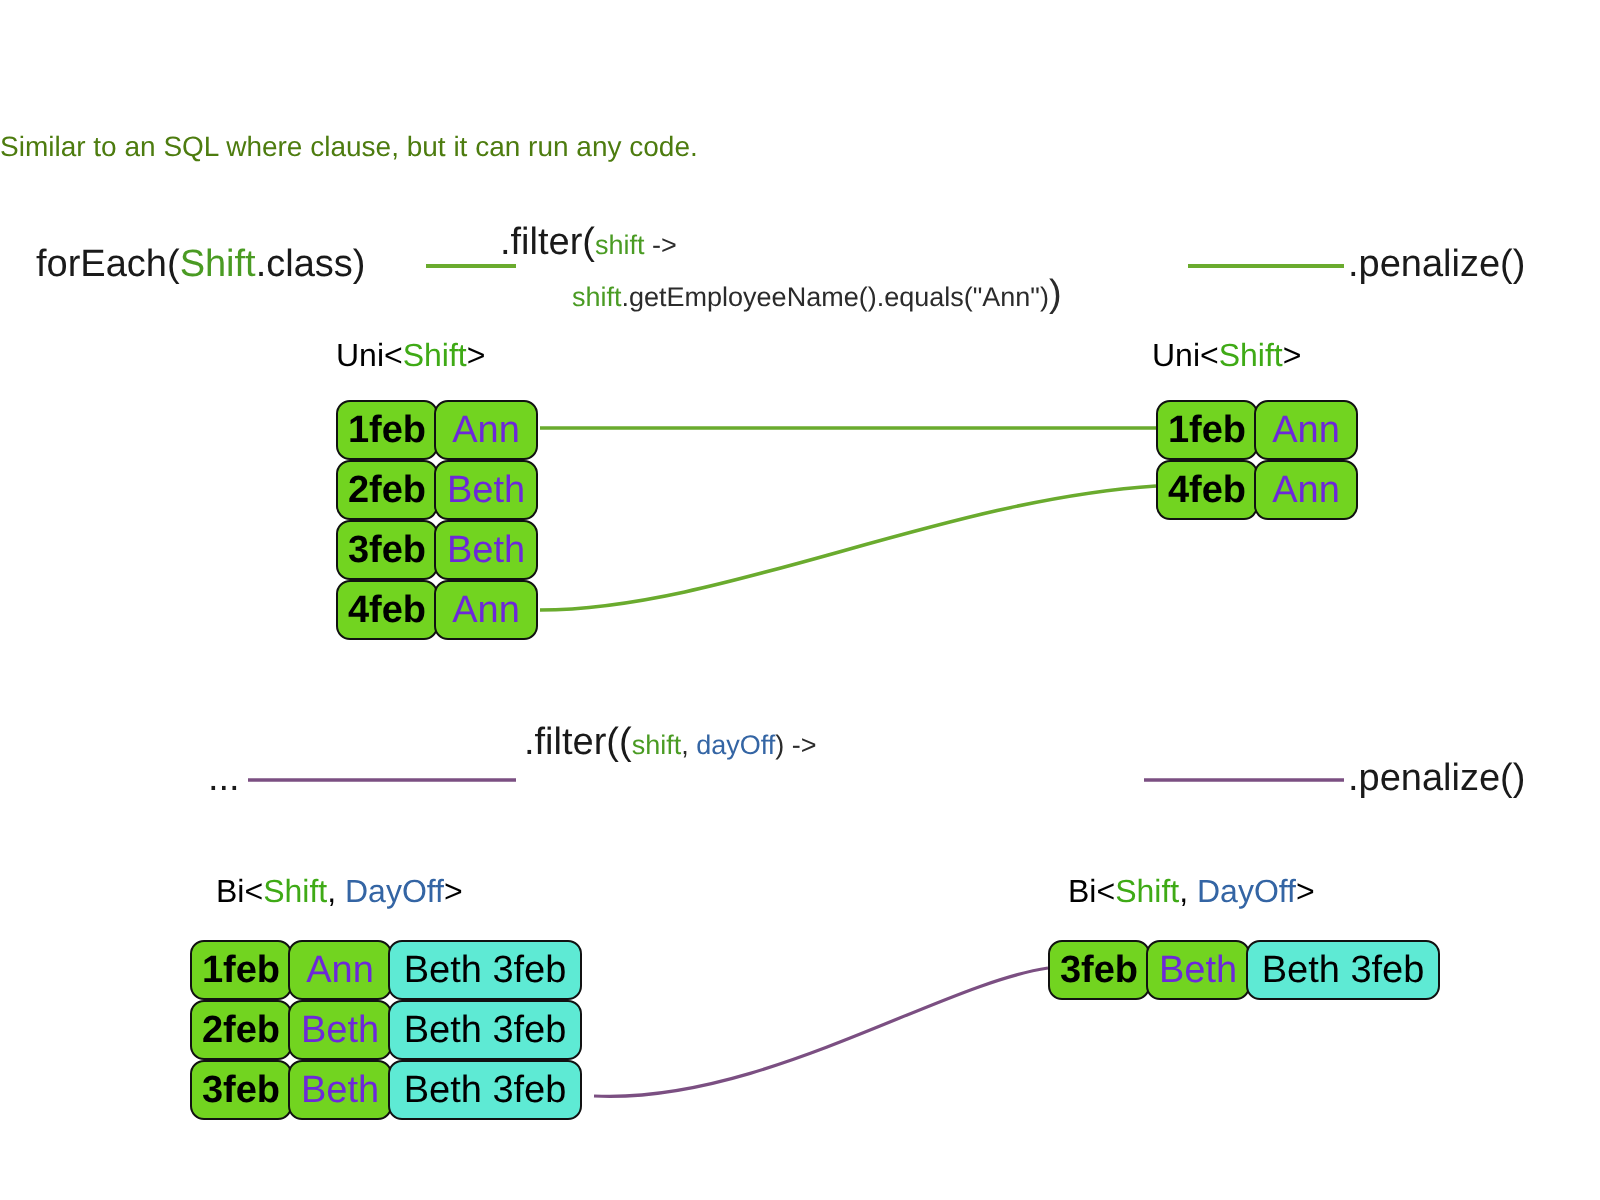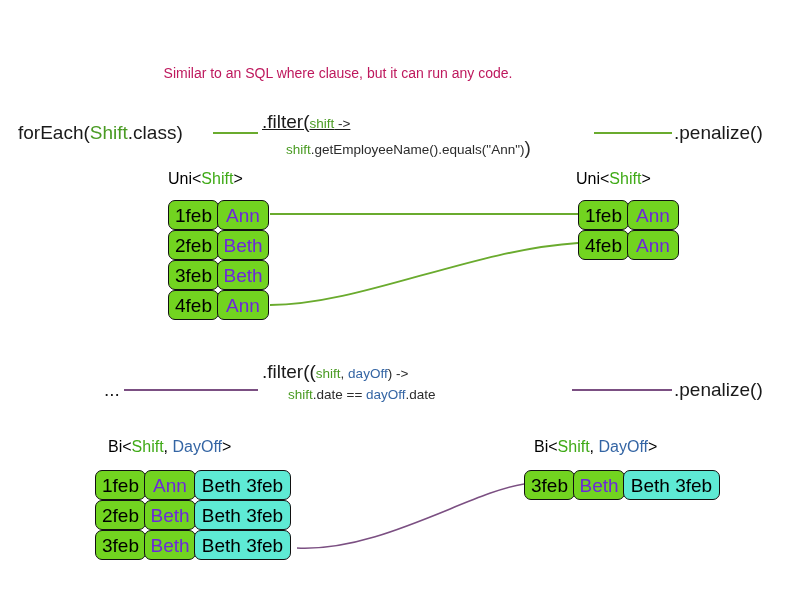--- a/index.html
+++ b/index.html
@@ -29,24 +29,23 @@
     width: 800px;
     text-align: center;
     font-size: 35px;
     line-height: 42px;
     color: #000;
     white-space: nowrap;
   }
   #subtitle {
     left: 0; top: 64px;
     width: 676px;
-    text-align: center;
     font-size: 14px;
     line-height: 18px;
-    color: #be185d;
+    color: #4d7c0f;
   }
 
   
   .code-big {
     font-size: 19px;
     line-height: 23px;
     white-space: nowrap;
     color: #1a1a1a;
   }
   .code-small {
@@ -87,21 +86,21 @@
     line-height: 19px;
     white-space: nowrap;
     position: relative;
   }
   .cell + .cell { margin-left: -2px; }
   .cell.green  { background: #72d420; }
   .cell.blue   { background: #5eead4; }
   .txt-black   { color: #000000; }
   .txt-orange  { color: #6d28d9; }
 
-  .w-date { width: 51px; }
+  .w-date { width: 51px; font-weight: bold; }
   .w-name { width: 52px; }
   .w-pair { width: 97px; }
 
   
   #wires {
     position: absolute;
     left: 0; top: 0;
     width: 800px;
     height: 600px;
     pointer-events: none;
@@ -123,21 +122,21 @@
     <path d="M 297,548 C 380,552 470,492 524,484" fill="none" stroke="#7b4f82" stroke-width="1.6"></path>
 
     <line x1="213" y1="133" x2="258" y2="133" stroke="#6aab2e" stroke-width="2"></line>
     <line x1="594" y1="133" x2="672" y2="133" stroke="#6aab2e" stroke-width="2"></line>
     <line x1="124" y1="390" x2="258" y2="390" stroke="#7b4f82" stroke-width="1.8"></line>
     <line x1="572" y1="390" x2="672" y2="390" stroke="#7b4f82" stroke-width="1.8"></line>
   </svg>
 
   <div class="abs code-big" style="left:18px; top:121px;"><span>forEach(</span><span class="tok-shift">Shift</span><span>.class)</span></div>
 
-  <div class="abs code-big" style="left:262px; top:110px;text-decoration:underline;"><span>.filter(</span><span class="tok-shift code-small">shift</span><span class="code-small"> -&gt;</span></div>
+  <div class="abs code-big" style="left:250px; top:110px;"><span>.filter(</span><span class="tok-shift code-small">shift</span><span class="code-small"> -&gt;</span></div>
 
   <div class="abs code-small" style="left:286px; top:139px;"><span class="tok-shift">shift</span><span>.getEmployeeName().equals("Ann")</span><span style="font-size:19px;">)</span></div>
 
   <div class="abs code-big" style="left:674px; top:121px;">.penalize()</div>
 
   <div class="abs type-caption" style="left:168px; top:168px;"><span>Uni&lt;</span><span class="g">Shift</span><span>&gt;</span></div>
 
   <div class="abs type-caption" style="left:576px; top:168px;"><span>Uni&lt;</span><span class="g">Shift</span><span>&gt;</span></div>
 
   <div class="row" style="left:168px; top:200px;">
@@ -163,21 +162,20 @@
   </div>
   <div class="row" style="left:578px; top:230px;">
     <div class="cell green w-date txt-black">4feb</div>
     <div class="cell green w-name txt-orange">Ann</div>
   </div>
 
   <div class="abs code-big" style="left:104px; top:378px;">...</div>
 
   <div class="abs code-big" style="left:262px; top:360px;"><span>.filter((</span><span class="tok-shift code-small">shift</span><span class="code-small">, </span><span class="tok-dayoff code-small">dayOff</span><span class="code-small">) -&gt;</span></div>
 
-  <div class="abs code-small" style="left:288px; top:386px;"><span class="tok-shift">shift</span><span>.date == </span><span class="tok-dayoff">dayOff</span><span>.date</span></div>
 
 
   <div class="abs code-big" style="left:674px; top:378px;">.penalize()</div>
 
   <div class="abs type-caption" style="left:108px; top:436px;"><span>Bi&lt;</span><span class="g">Shift</span><span>, </span><span class="b">DayOff</span><span>&gt;</span></div>
 
   <div class="abs type-caption" style="left:534px; top:436px;"><span>Bi&lt;</span><span class="g">Shift</span><span>, </span><span class="b">DayOff</span><span>&gt;</span></div>
 
   <div class="row" style="left:95px; top:470px;">
     <div class="cell green w-date txt-black">1feb</div>

